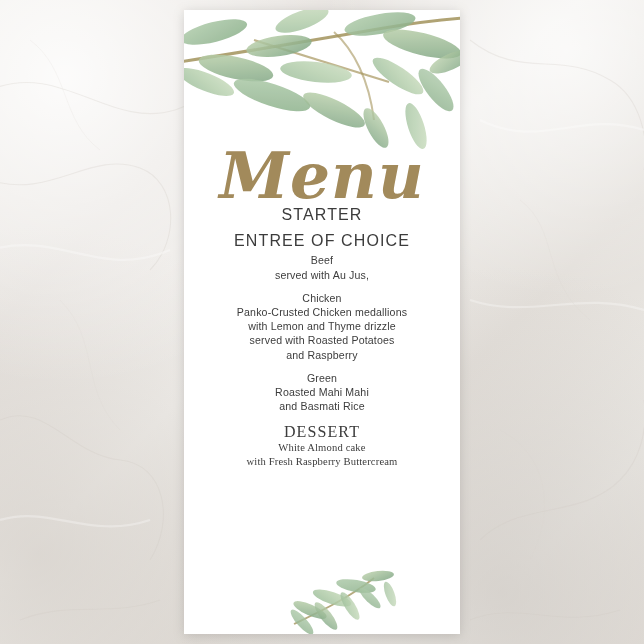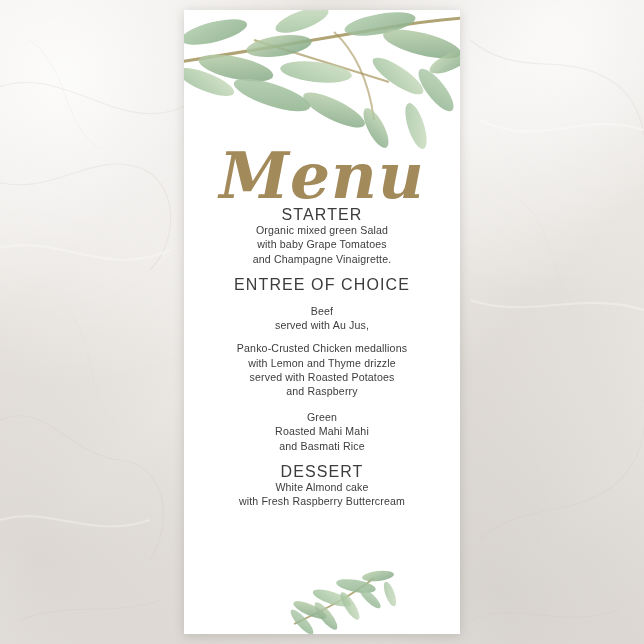--- a/index.html
+++ b/index.html
@@ -81,30 +81,30 @@
     left: 14px;
     width: 248px;
     text-align: center;
     color: #3c3c3c;
     font-size: 10.6px;
     line-height: 14.2px;
     letter-spacing: 0.15px;
   }
 
   .course { margin-bottom: 12px; }
-  .course:last-child { margin-bottom: 4px; }
+  .course:last-child { margin-bottom: 4px; font-family: Liberation Serif, serif; }
 
   .course-head {
     font-size: 16px;
     letter-spacing: 1.1px;
     margin-bottom: 1px;
     color: #3c3c3c;
   }
   .item-name {
-    margin-top: 12px;
+    margin-top: 5px;
   }
   .item-line { }
   .item-block { margin-bottom: 9px; }
   .item-block:last-child { margin-bottom: 0; }
 </style>
 </head>
 <body>
 
 <div class="backdrop">
   <svg class="veins" viewBox="0 0 644 644" preserveAspectRatio="none">
@@ -173,36 +173,32 @@
       <ellipse cx="118" cy="10" rx="28" ry="9" fill="url(#lg3)" transform="rotate(-20 118 10)" opacity="0.8"></ellipse>
     </g>
   </svg>
 
   <div class="menu-title">Menu</div>
 
   <div class="content">
 
     <div class="course">
       <div class="course-head">STARTER</div>
-      <div class="item-block">
-        <div class="item-line">Organic mixed green Salad</div>
-        <div class="item-line">with baby Grape Tomatoes</div>
-        <div class="item-line">and Champagne Vinaigrette.</div>
-      </div>
     </div>
 
     <div class="course">
       <div class="course-head">ENTREE OF CHOICE</div>
 
       <div class="item-block">
         <div class="item-line item-name">Beef</div>
         <div class="item-line">served with Au Jus,</div>
       </div>
 
       <div class="item-block">
+        <div class="item-line item-name">Chicken</div>
         <div class="item-line">Panko-Crusted Chicken medallions</div>
         <div class="item-line">with Lemon and Thyme drizzle</div>
         <div class="item-line">served with Roasted Potatoes</div>
         <div class="item-line">and Raspberry</div>
       </div>
 
       <div class="item-block">
         <div class="item-line item-name">Green</div>
         <div class="item-line">Roasted Mahi Mahi</div>
         <div class="item-line">and Basmati Rice</div>

